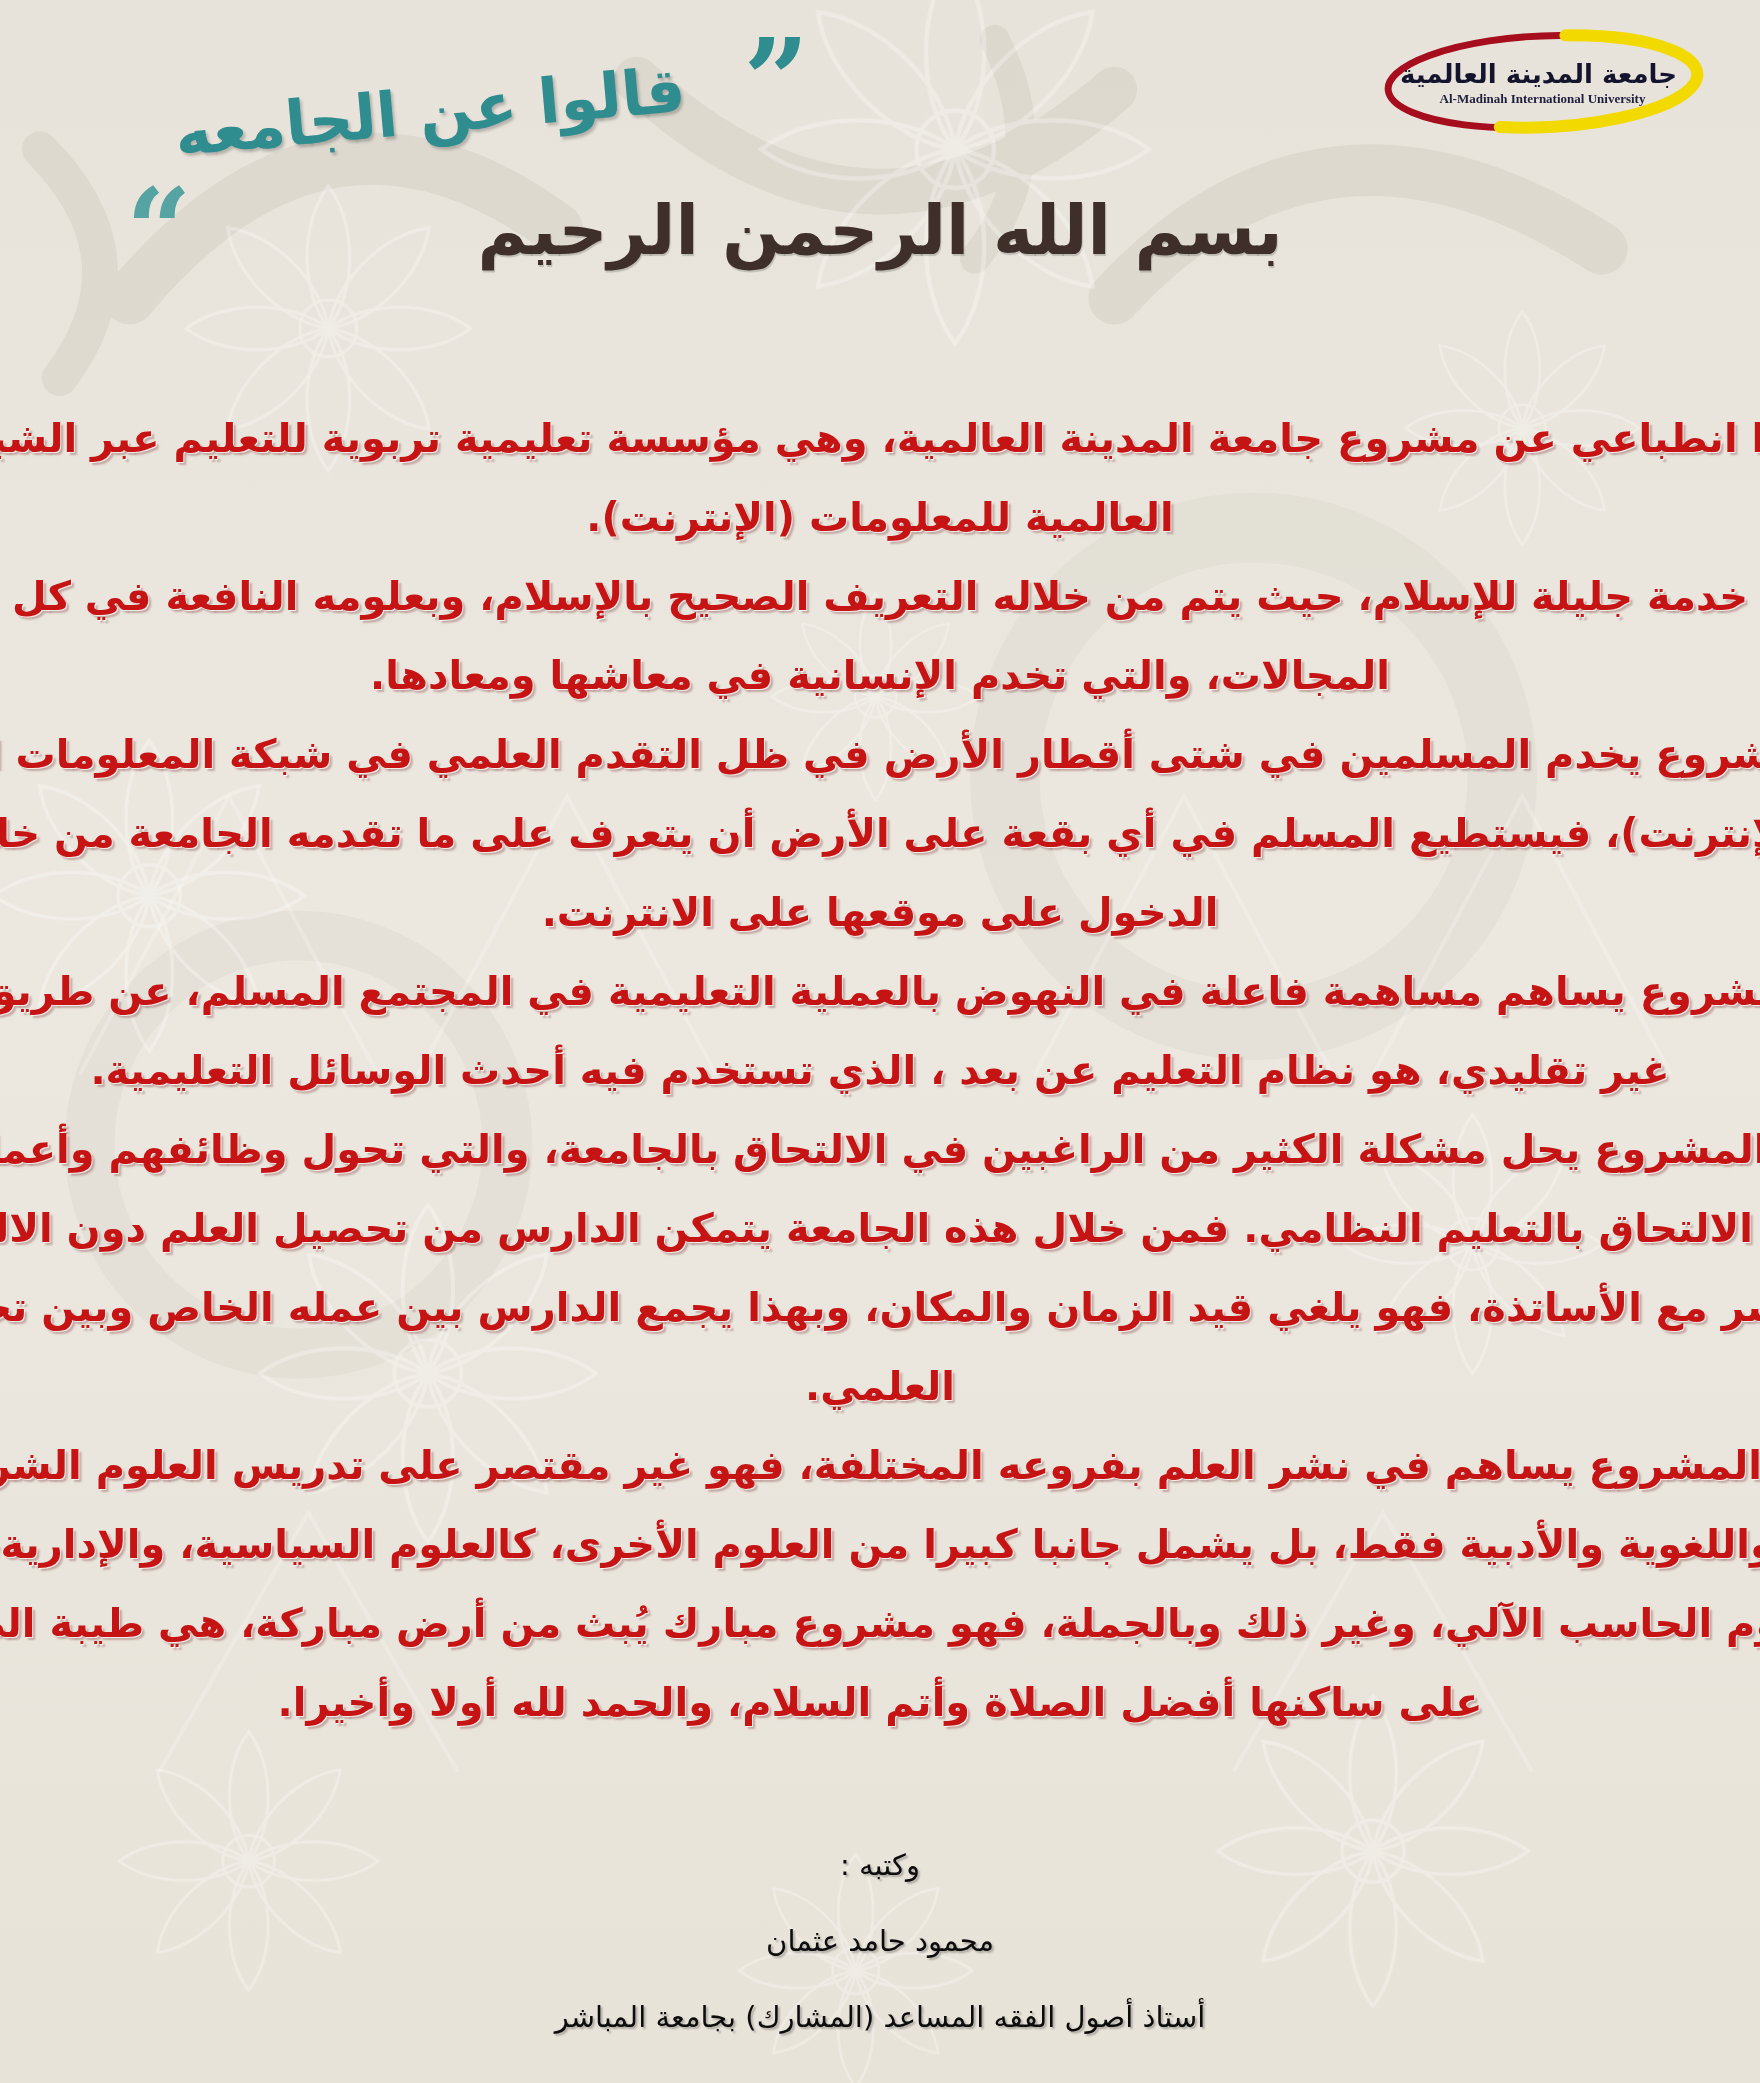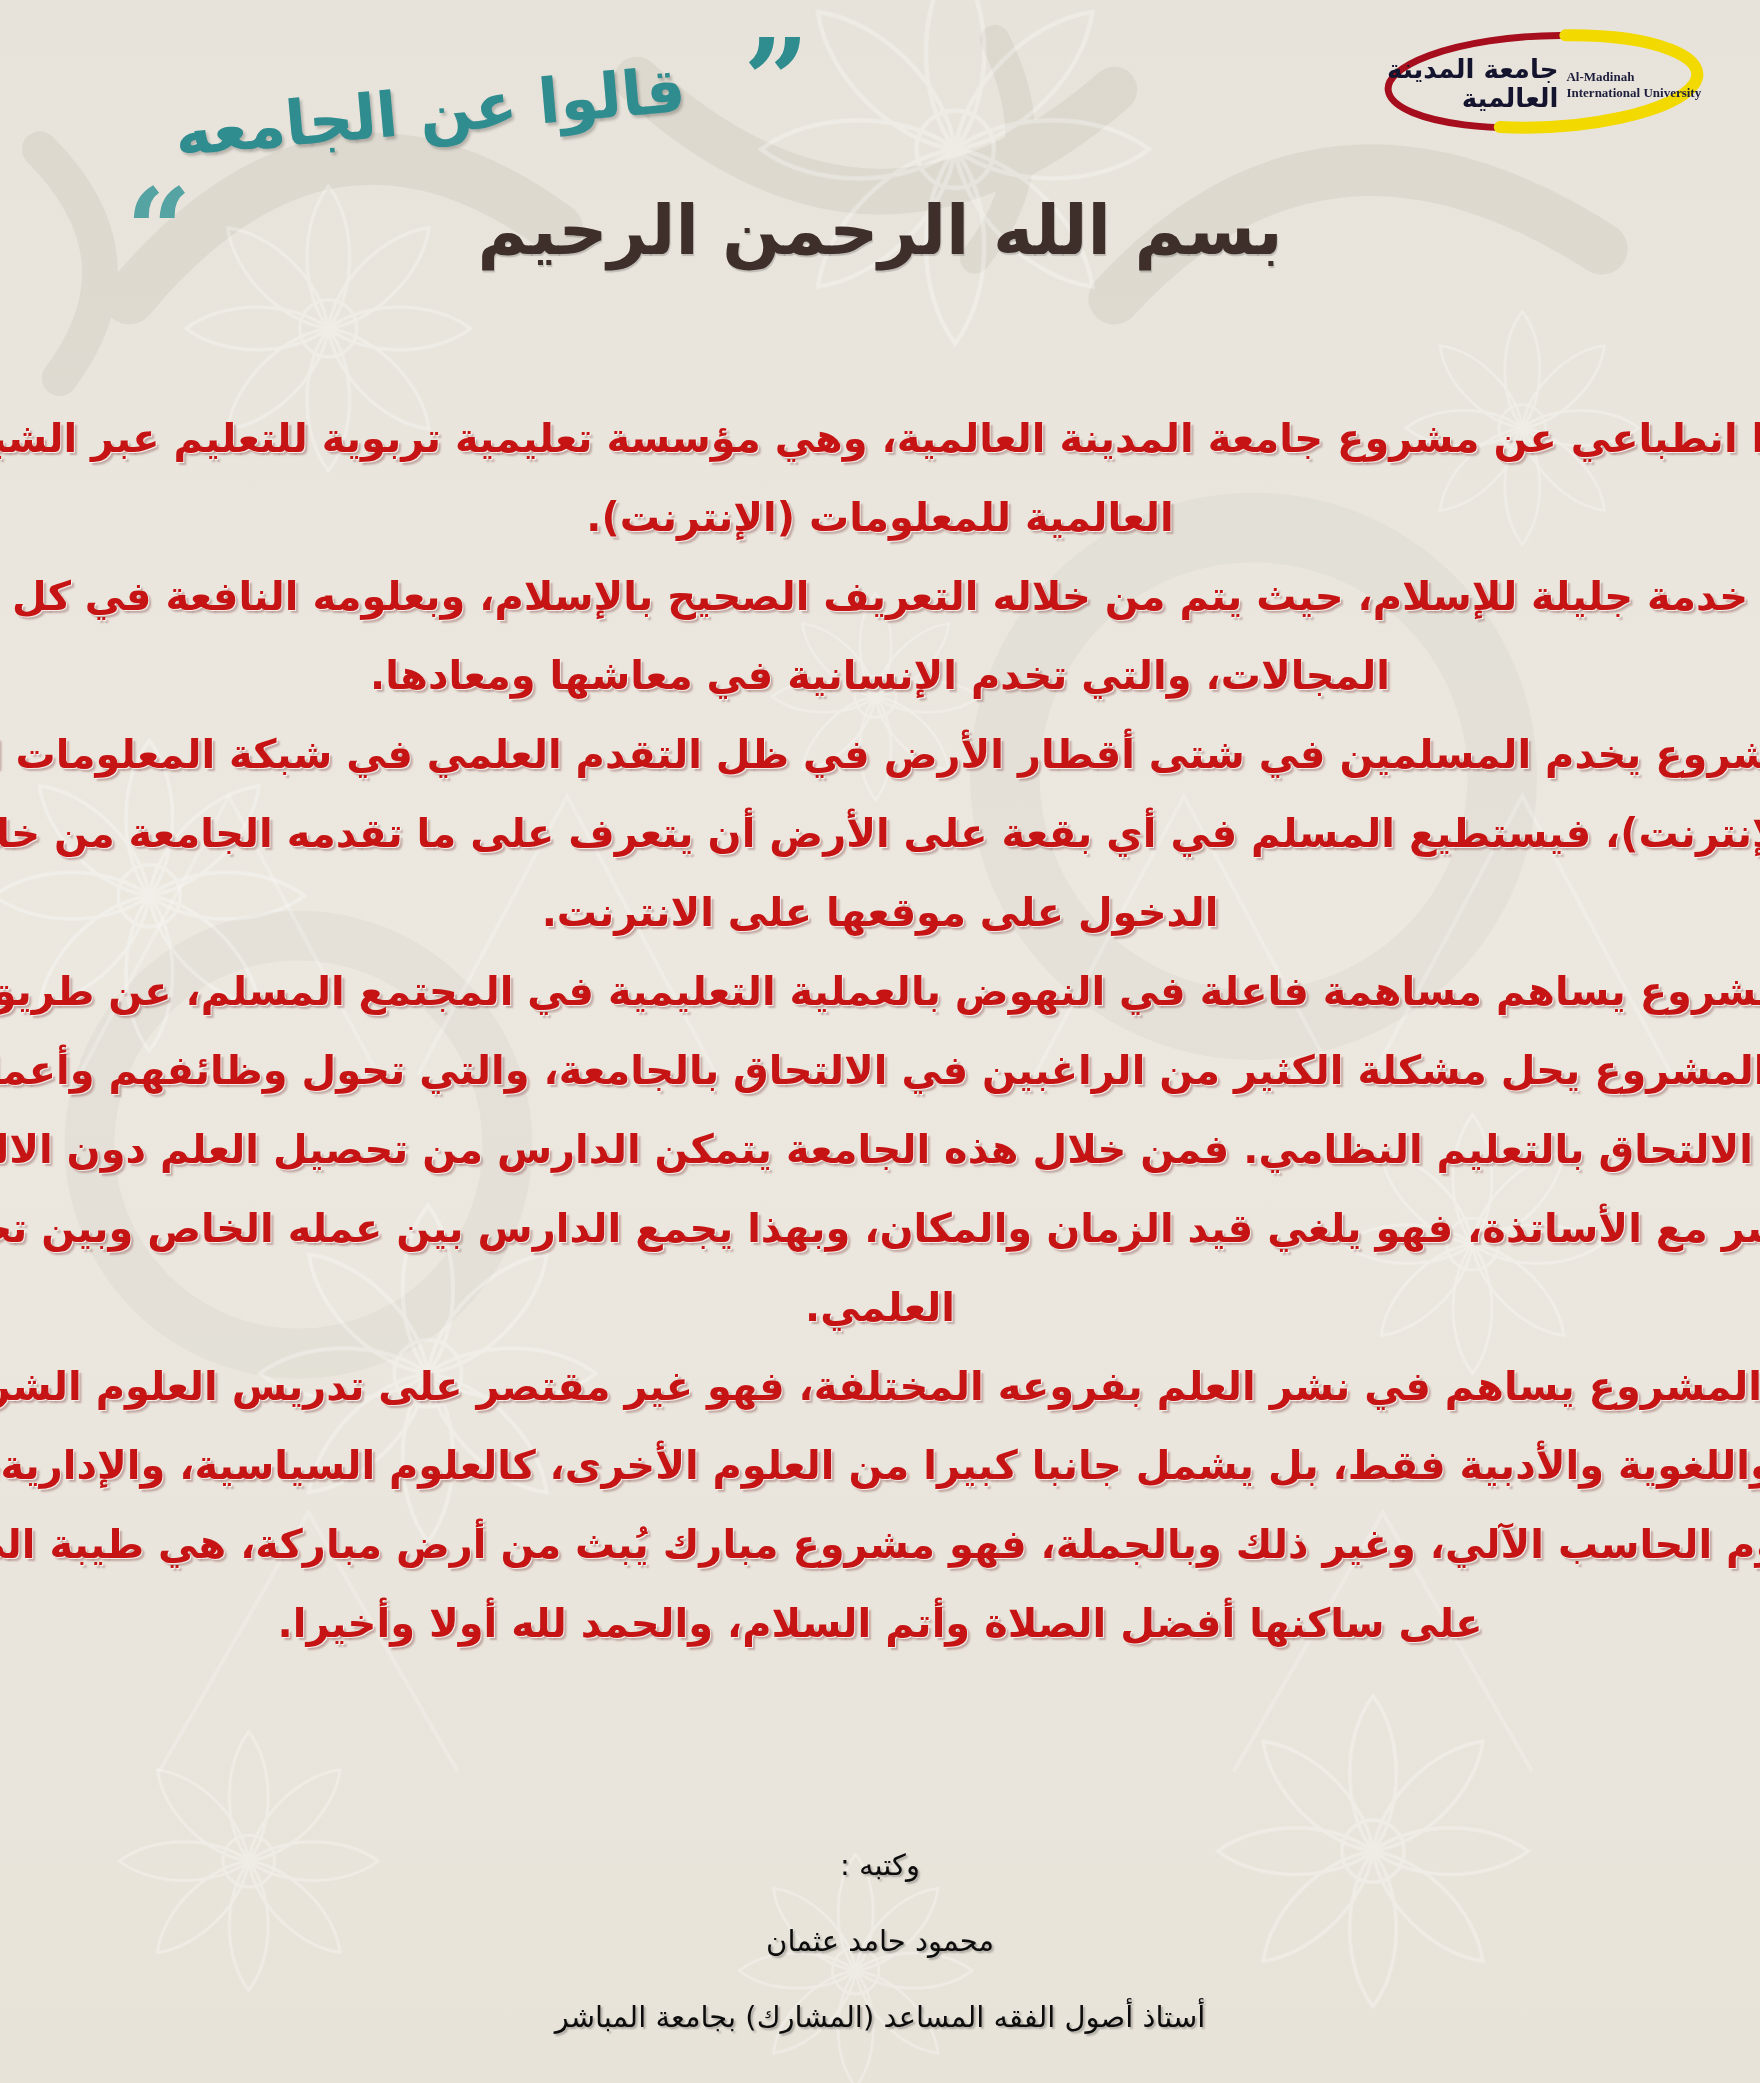--- a/index.html
+++ b/index.html
@@ -7,21 +7,21 @@
   .page {
     position:relative; width:1760px; height:2084px; overflow:hidden;
     background:linear-gradient(180deg,#e7e3da 0%,#ece8e0 45%,#e8e3d9 100%);
   }
   .watermark { position:absolute; inset:0; width:100%; height:100%; z-index:0; }
   .content-layer { position:absolute; inset:0; z-index:1; }
 
   
   .logo { position:absolute; top:28px; right:55px; width:333px; height:107px; }
   .logo svg { position:absolute; inset:0; width:100%; height:100%; }
-  .logo-text { position:absolute; inset:0; display:flex; flex-direction:row; align-items:center; justify-content:center; padding-top:4px; }
+  .logo-text { position:absolute; inset:0; display:flex; flex-direction:column; align-items:center; justify-content:center; padding-top:4px; }
   .logo-ar { font-size:26px; font-weight:bold; color:#14142e; direction:rtl; line-height:1.1; }
   .logo-en { font-size:13px; font-weight:bold; color:#1d1d3c; font-family:"Liberation Serif", serif; margin-top:3px;margin-left:8px; }
 
   
   .title-wrap { position:absolute; top:35px; left:114px; width:687px; height:194px; }
   .q-close { position:absolute; top:-12px; right:-8px; font-size:114px; line-height:1;
              font-family:"DejaVu Serif", serif; font-weight:bold; color:#2f8c8f; }
   .page-title { position:absolute; top:40px; left:25px; right:80px; margin:0; text-align:center;
              direction:rtl; font-size:62px; font-weight:bold; color:#2f8c8f;
              transform:rotate(-5deg); text-shadow:2px 3px 3px rgba(0,0,0,0.22); }
@@ -128,20 +128,21 @@
     <main class="body-text" dir="rtl">
 
     <div class="line">هذا انطباعي عن مشروع جامعة المدينة العالمية، وهي مؤسسة تعليمية تربوية للتعليم عبر الشبكة</div>
         <div class="line">العالمية للمعلومات (الإنترنت).</div>
         <div class="line">خدمة جليلة للإسلام، حيث يتم من خلاله التعريف الصحيح بالإسلام، وبعلومه النافعة في كل</div>
         <div class="line">المجالات، والتي تخدم الإنسانية في معاشها ومعادها.</div>
         <div class="line">هذا المشروع يخدم المسلمين في شتى أقطار الأرض في ظل التقدم العلمي في شبكة المعلومات العالمية</div>
         <div class="line">(الإنترنت)، فيستطيع المسلم في أي بقعة على الأرض أن يتعرف على ما تقدمه الجامعة من خلال</div>
         <div class="line">الدخول على موقعها على الانترنت.</div>
         <div class="line">هذا المشروع يساهم مساهمة فاعلة في النهوض بالعملية التعليمية في المجتمع المسلم، عن طريق نظام</div>
+        <div class="line">غير تقليدي، هو نظام التعليم عن بعد ، الذي تستخدم فيه أحدث الوسائل التعليمية.</div>
         <div class="line">هذا المشروع يحل مشكلة الكثير من الراغبين في الالتحاق بالجامعة، والتي تحول وظائفهم وأعمالهم</div>
         <div class="line">دون الالتحاق بالتعليم النظامي. فمن خلال هذه الجامعة يتمكن الدارس من تحصيل العلم دون الالتقاء</div>
         <div class="line">المباشر مع الأساتذة، فهو يلغي قيد الزمان والمكان، وبهذا يجمع الدارس بين عمله الخاص وبين تحصيلة</div>
         <div class="line">العلمي.</div>
         <div class="line">هذا المشروع يساهم في نشر العلم بفروعه المختلفة، فهو غير مقتصر على تدريس العلوم الشرعية</div>
         <div class="line">واللغوية والأدبية فقط، بل يشمل جانبا كبيرا من العلوم الأخرى، كالعلوم السياسية، والإدارية،</div>
         <div class="line">وعلوم الحاسب الآلي، وغير ذلك وبالجملة، فهو مشروع مبارك يُبث من أرض مباركة، هي طيبة الطيبة</div>
         <div class="line">على ساكنها أفضل الصلاة وأتم السلام، والحمد لله أولا وأخيرا.</div>
       </main>
 

